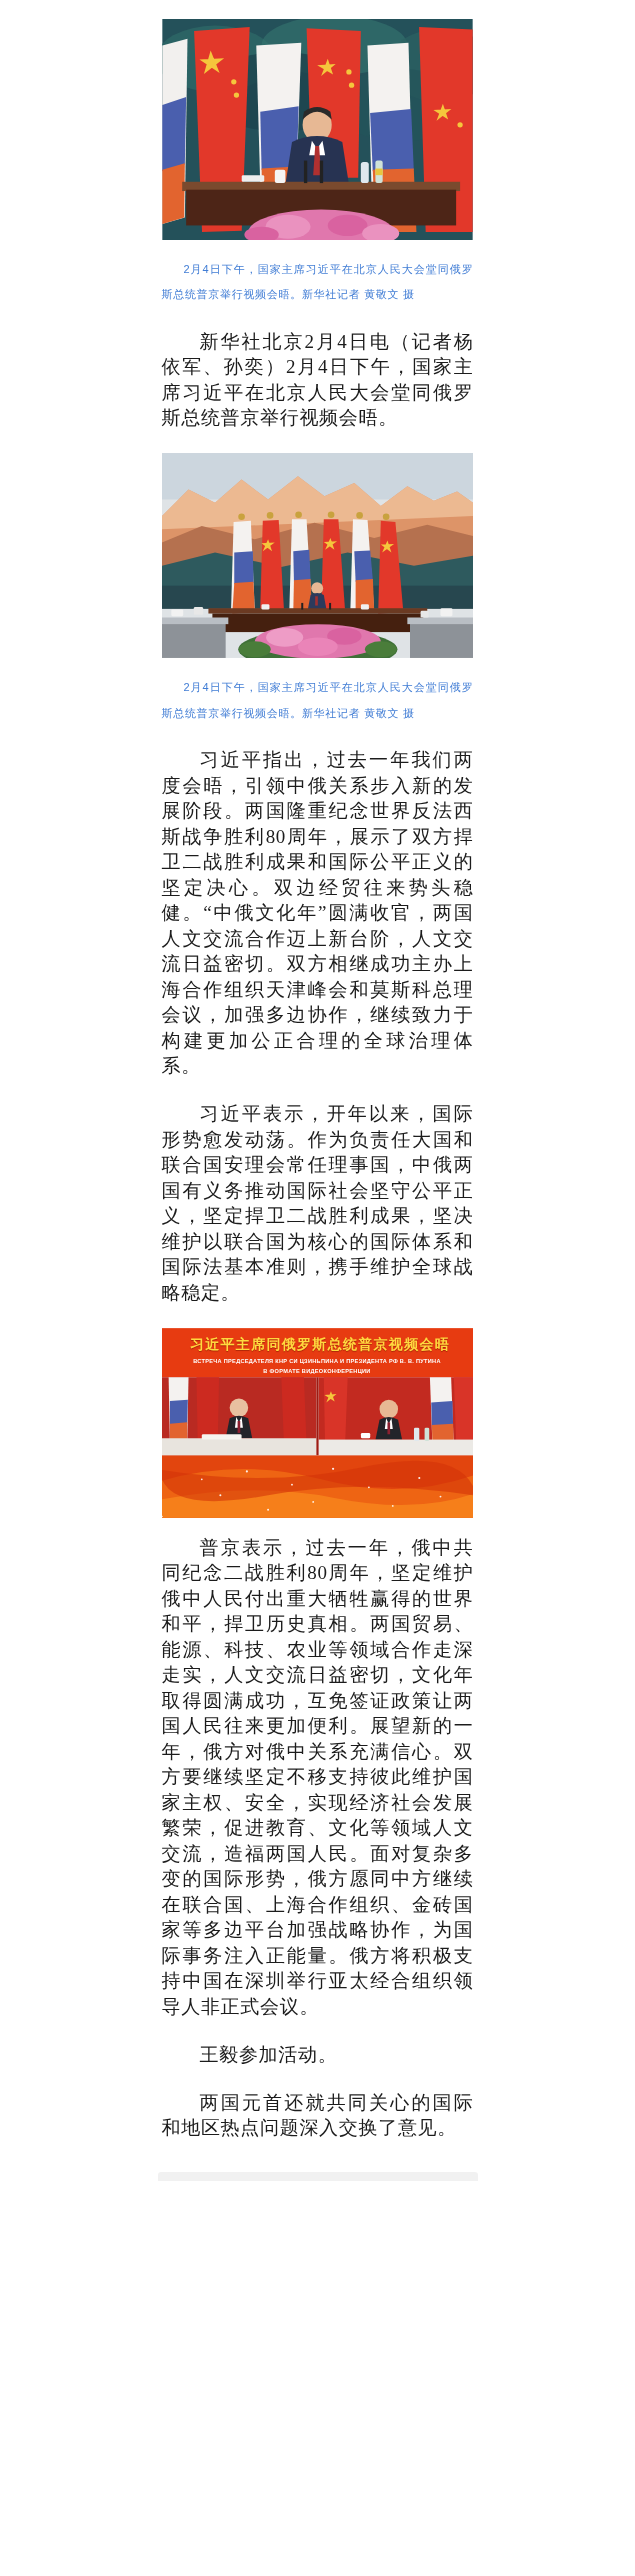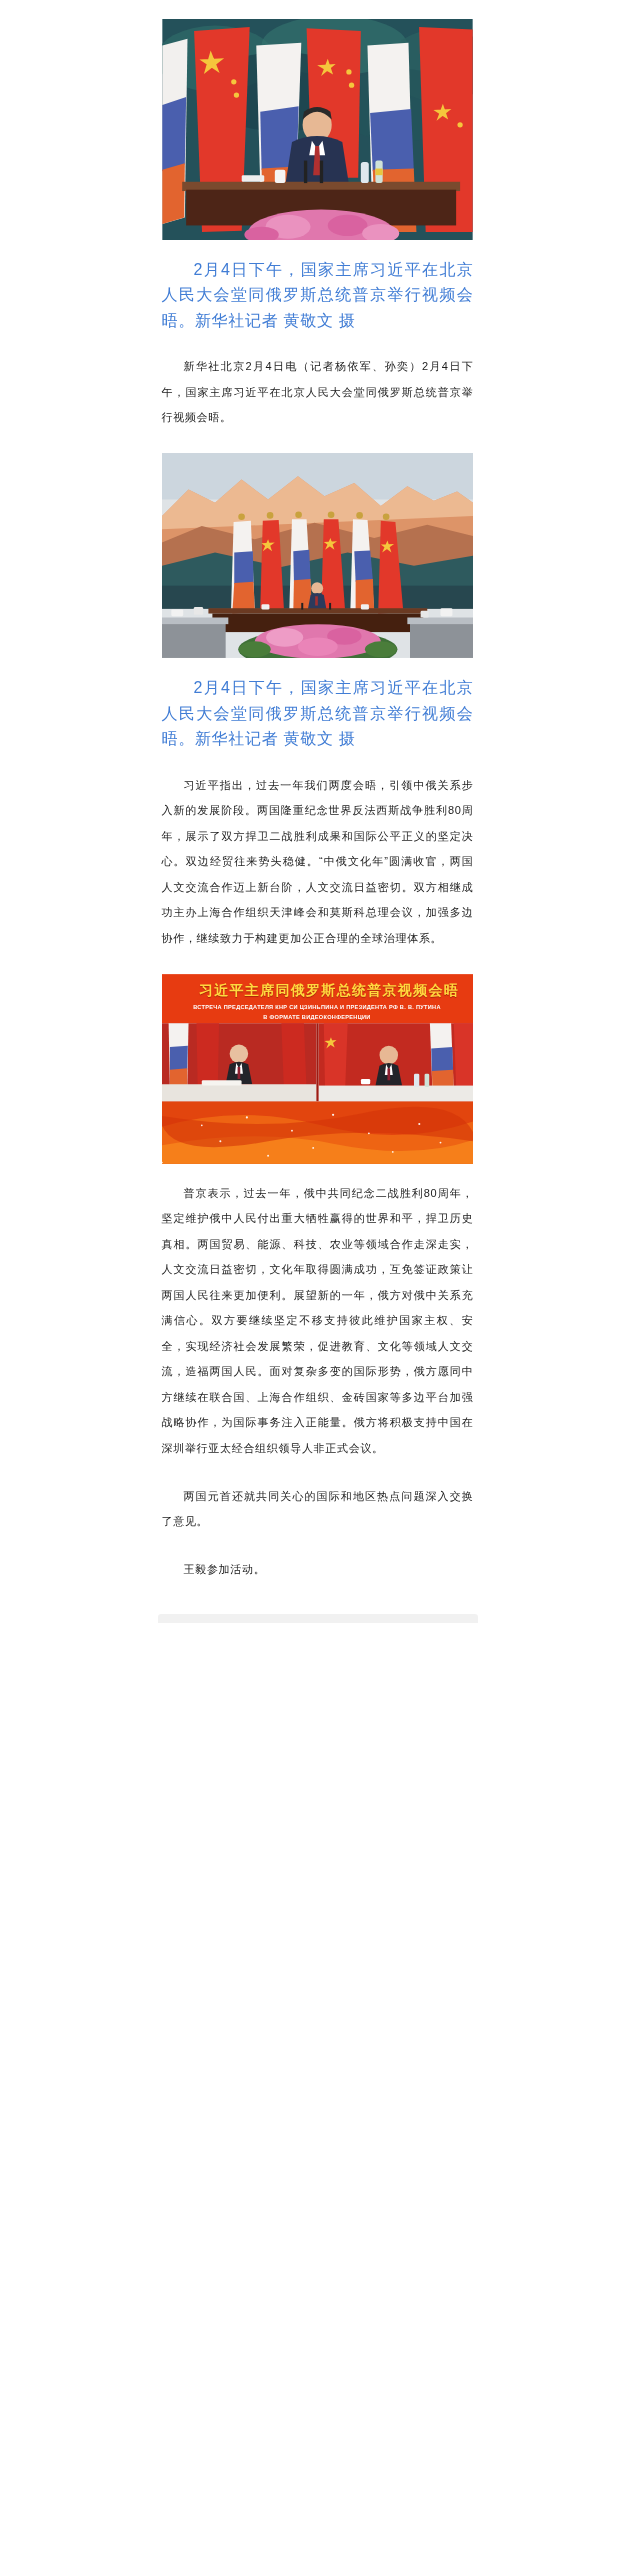--- a/index.html
+++ b/index.html
@@ -17,40 +17,41 @@
   .photo {
     width: 311px;
     display: block;
     position: relative;
     margin: 0 0 17px 0;
     overflow: hidden;
   }
   .photo svg { display: block; }
   .caption {
     color: #417dd5;
-    font-size: 16px;
+    font-size: 11px;
     line-height: 25.5px;
     letter-spacing: 0.7px;
     text-align: justify;
     text-indent: 2em;
     margin: 0 0 21px 0;
   }
   .para {
     color: #1c1c1c;
-    font-size: 11px;
+    font-size: 19px;
     line-height: 25.5px;
     letter-spacing: 0.7px;
     text-align: justify;
     text-indent: 2em;
     margin: 0 0 22.5px 0;
+    font-family: Liberation Serif, serif;
   }
   .banner-title {
     position: absolute;
     top: 8px;
-    left: 12px;
+    left: 3px;
     width: 100%;
     text-align: center;
     color: #ffd83e;
     font-size: 14px;
     font-weight: bold;
     letter-spacing: 1.3px;
     text-shadow: 0 0.7px 0.7px rgba(120,20,0,0.5);
   }
   .banner-sub1, .banner-sub2 {
     position: absolute;
@@ -202,20 +203,21 @@
       <ellipse cx="275" cy="276" rx="26" ry="13" fill="#d962a0"></ellipse>
       <ellipse cx="235" cy="292" rx="30" ry="14" fill="#ea84b8"></ellipse>
       <ellipse cx="140" cy="296" rx="24" ry="12" fill="#4a7d3a"></ellipse>
       <ellipse cx="330" cy="296" rx="24" ry="12" fill="#4a7d3a"></ellipse>
     </svg>
   </div>
 
   <p class="caption">2月4日下午，国家主席习近平在北京人民大会堂同俄罗斯总统普京举行视频会晤。新华社记者 黄敬文 摄</p>
 
   <p class="para">习近平指出，过去一年我们两度会晤，引领中俄关系步入新的发展阶段。两国隆重纪念世界反法西斯战争胜利80周年，展示了双方捍卫二战胜利成果和国际公平正义的坚定决心。双边经贸往来势头稳健。“中俄文化年”圆满收官，两国人文交流合作迈上新台阶，人文交流日益密切。双方相继成功主办上海合作组织天津峰会和莫斯科总理会议，加强多边协作，继续致力于构建更加公正合理的全球治理体系。</p>
+  <p class="para">习近平表示，开年以来，国际形势愈发动荡。作为负责任大国和联合国安理会常任理事国，中俄两国有义务推动国际社会坚守公平正义，坚定捍卫二战胜利成果，坚决维护以联合国为核心的国际体系和国际法基本准则，携手维护全球战略稳定。</p>
 
   <div class="photo" style="height:190px">
     <svg width="311" height="190" viewBox="0 0 469 286">
 
       <rect x="0" y="0" width="469" height="74" fill="#e23410"></rect>
       <rect x="0" y="0" width="469" height="74" fill="#f04a14" opacity="0.35"></rect>
 
       <rect x="0" y="74" width="233" height="118" fill="#b92a22"></rect>
       <polygon points="10,74 40,74 38,178 12,180" fill="#f4f2f0"></polygon>
       <polygon points="12,110 39,108 38,144 12,146" fill="#4a5fae"></polygon>
@@ -266,19 +268,19 @@
           <circle cx="280, " cy="284" r="1.2"></circle>
       </g>
     </svg>
     <div class="banner-title">习近平主席同俄罗斯总统普京视频会晤</div>
     <div class="banner-sub1">ВСТРЕЧА ПРЕДСЕДАТЕЛЯ КНР СИ ЦЗИНЬПИНА И ПРЕЗИДЕНТА РФ В. В. ПУТИНА</div>
     <div class="banner-sub2">В ФОРМАТЕ ВИДЕОКОНФЕРЕНЦИИ</div>
   </div>
 
 
   <p class="para">普京表示，过去一年，俄中共同纪念二战胜利80周年，坚定维护俄中人民付出重大牺牲赢得的世界和平，捍卫历史真相。两国贸易、能源、科技、农业等领域合作走深走实，人文交流日益密切，文化年取得圆满成功，互免签证政策让两国人民往来更加便利。展望新的一年，俄方对俄中关系充满信心。双方要继续坚定不移支持彼此维护国家主权、安全，实现经济社会发展繁荣，促进教育、文化等领域人文交流，造福两国人民。面对复杂多变的国际形势，俄方愿同中方继续在联合国、上海合作组织、金砖国家等多边平台加强战略协作，为国际事务注入正能量。俄方将积极支持中国在深圳举行亚太经合组织领导人非正式会议。</p>
+  <p class="para">王毅参加活动。</p>
   <p class="para">两国元首还就共同关心的国际和地区热点问题深入交换了意见。</p>
-  <p class="para">王毅参加活动。</p>
 
   <div class="bottom-bar"></div>
 
 </div>
 
 
 </body></html>

